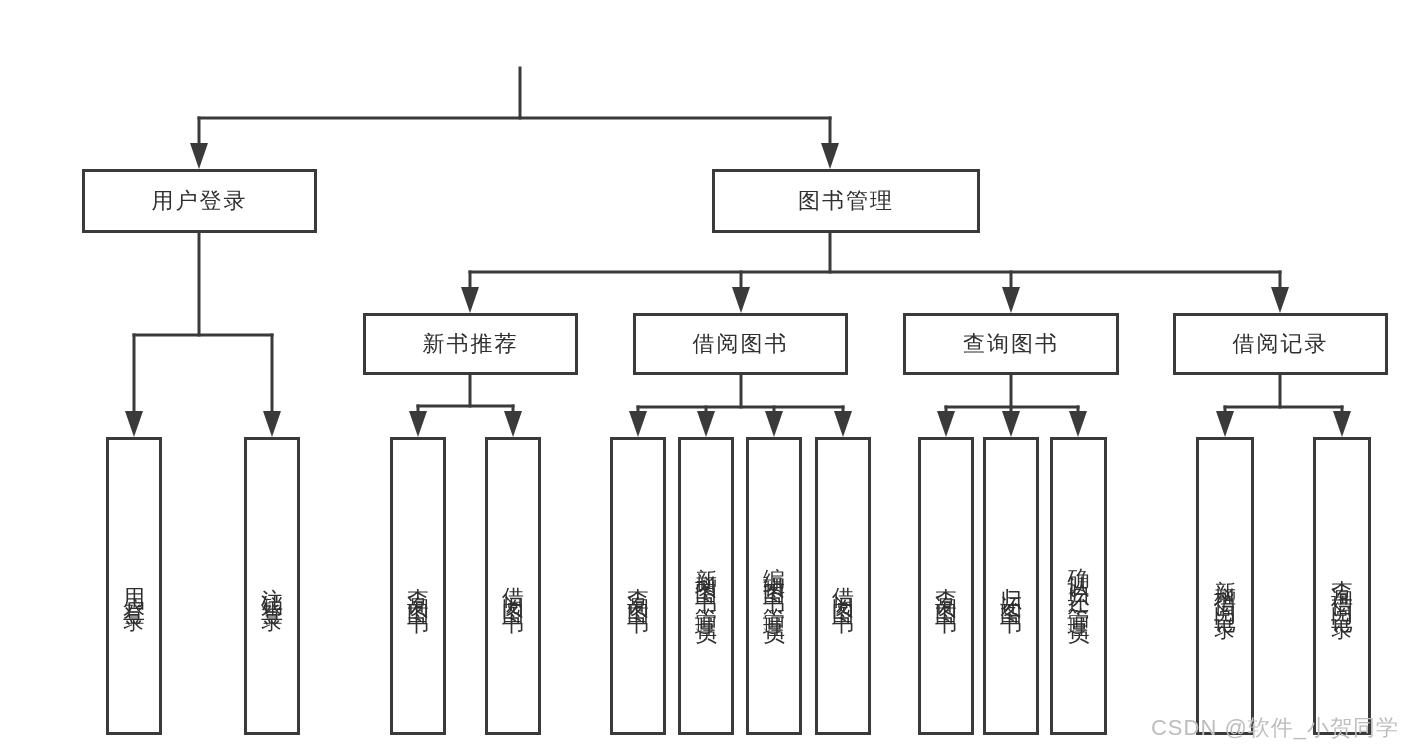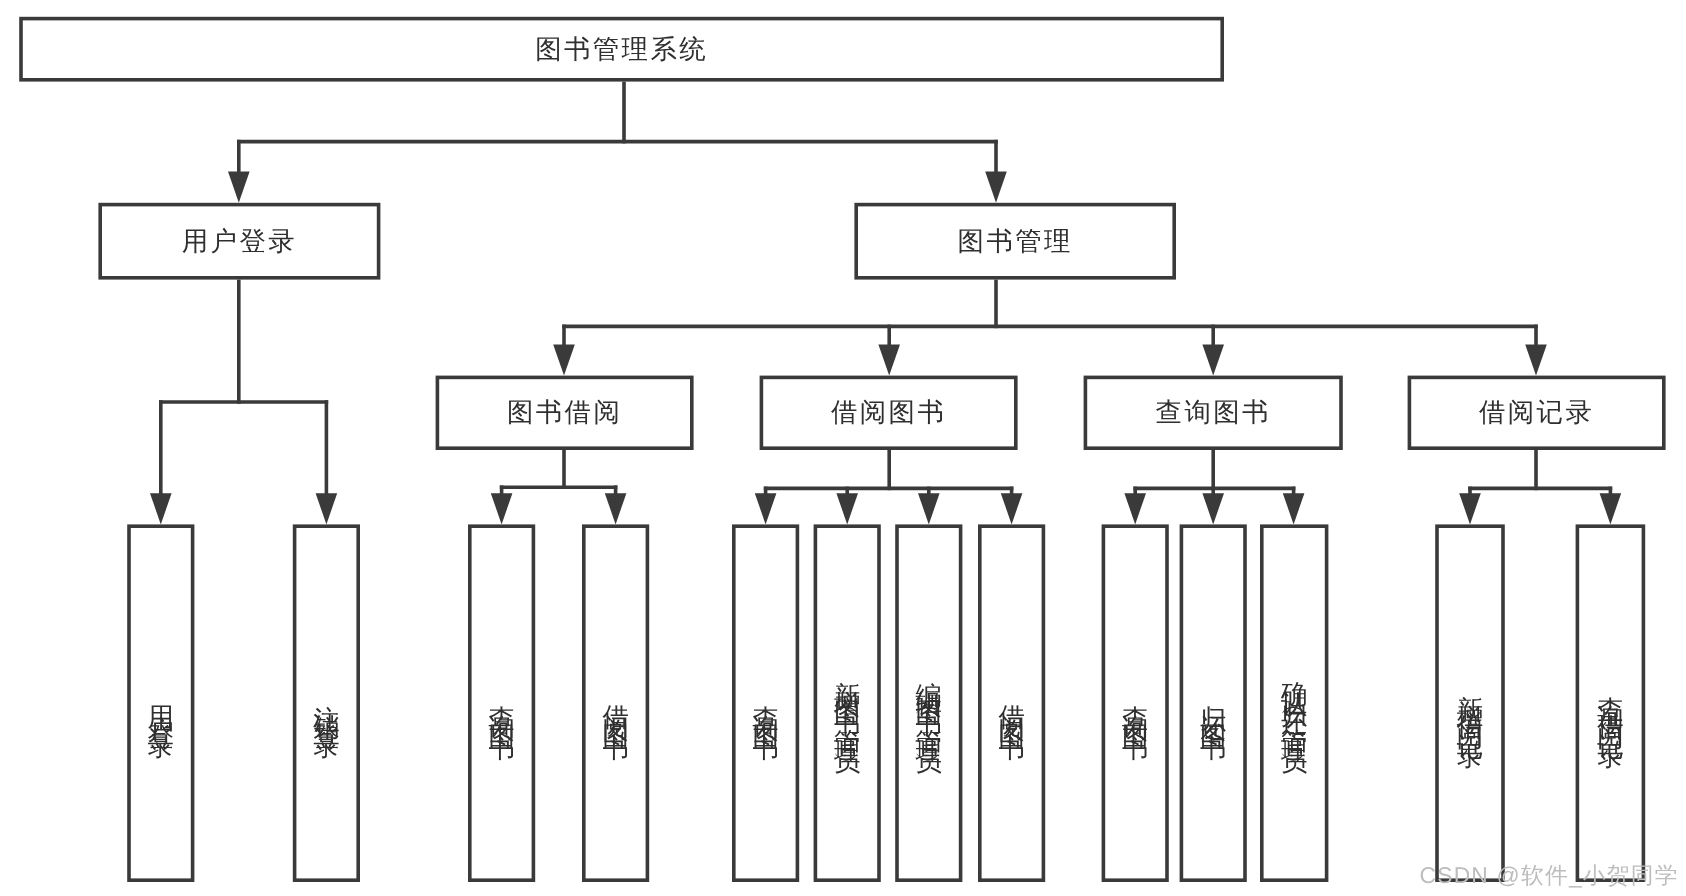--- a/index.html
+++ b/index.html
@@ -37,21 +37,21 @@
     writing-mode: vertical-rl;
     text-orientation: mixed;
     letter-spacing: 8px;
     font-size: 22px;
     line-height: 1;
   }
   .watermark {
     position: absolute;
     right: 6px;
     bottom: 4px;
-    font-size: 19px;
+    font-size: 22px;
     letter-spacing: 1px;
     color: #bdbdbd;
     z-index: 3;
     white-space: nowrap;
   }
 </style>
 </head>
 <body>
 
 <div id="stage">
@@ -129,33 +129,30 @@
       <polygon points="765,411 783,411 774,437"></polygon>
       <polygon points="834,411 852,411 843,437"></polygon>
       <polygon points="937,411 955,411 946,437"></polygon>
       <polygon points="1002,411 1020,411 1011,437"></polygon>
       <polygon points="1069,411 1087,411 1078,437"></polygon>
       <polygon points="1216,411 1234,411 1225,437"></polygon>
       <polygon points="1333,411 1351,411 1342,437"></polygon>
     </g>
   </svg>
 
-  <div class="node" style="left:16px; top:14px; width:1004px; height:54px;">
-    <span>图书管理系统</span>
-  </div>
 
   <div class="node" style="left:82px; top:169px; width:235px; height:64px;">
     <span>用户登录</span>
   </div>
   <div class="node" style="left:712px; top:169px; width:268px; height:64px;">
     <span>图书管理</span>
   </div>
 
   <div class="node" style="left:363px; top:313px; width:215px; height:62px;">
-    <span>图书借阅</span>
+    <span>新书推荐</span>
   </div>
   <div class="node" style="left:633px; top:313px; width:215px; height:62px;">
     <span>借阅图书</span>
   </div>
   <div class="node" style="left:903px; top:313px; width:216px; height:62px;">
     <span>查询图书</span>
   </div>
   <div class="node" style="left:1173px; top:313px; width:215px; height:62px;">
     <span>借阅记录</span>
   </div>

